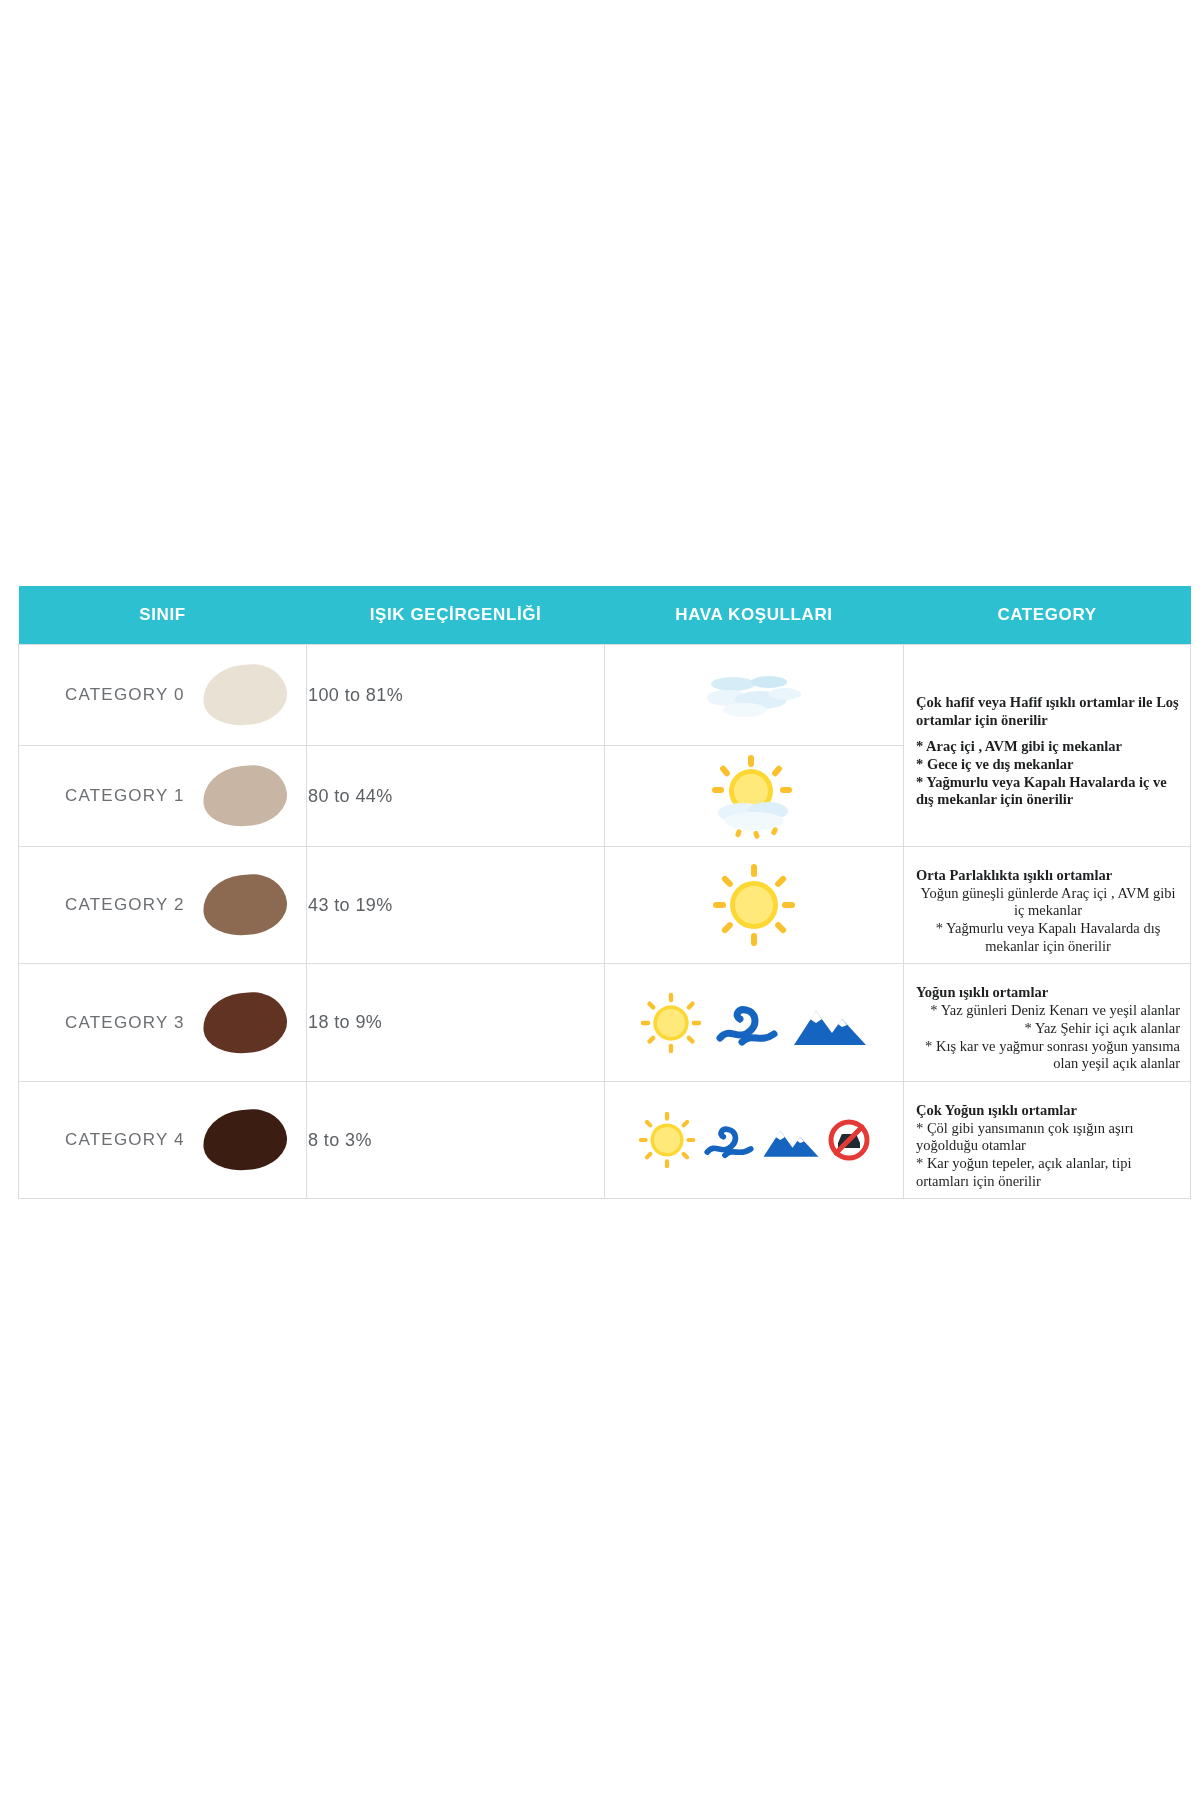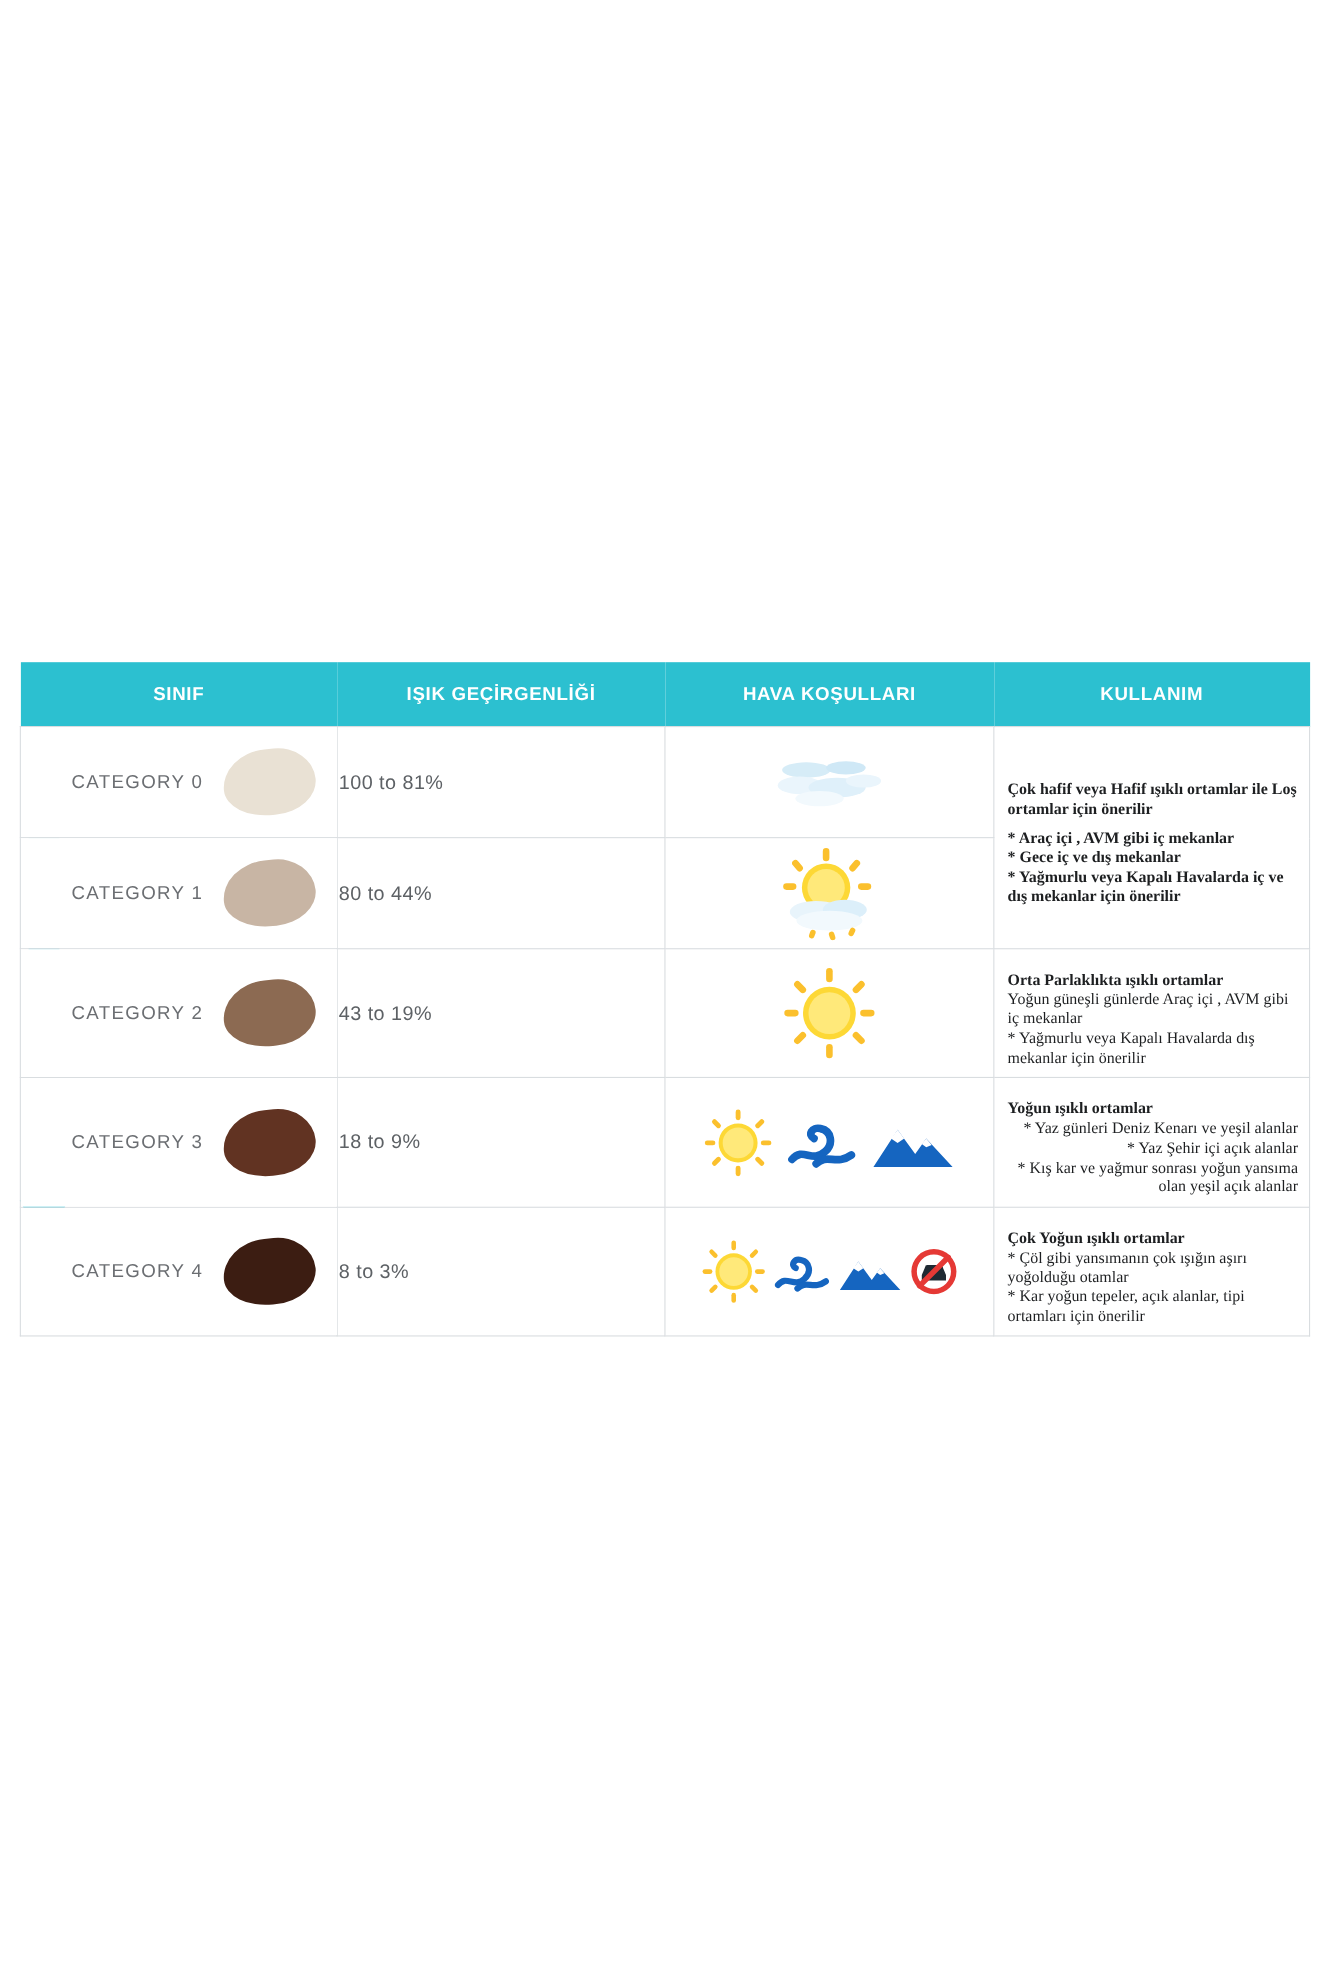--- a/index.html
+++ b/index.html
@@ -22,21 +22,21 @@
     position: absolute;
     left: 10px;
     top: 567px;
     width: 1180px;
     height: 660px;
     background: #ffffff;
   }
   .table-wrap {
     position: absolute;
     left: 8px;
-    top: 35px;
+    top: 19px;
     width: 1175px;
   }
   table.cat-table {
     border-collapse: collapse;
     table-layout: fixed;
     width: 1172px;
   }
   table.cat-table col.c-class   { width: 288px; }
   table.cat-table col.c-trans   { width: 298px; }
   table.cat-table col.c-weather { width: 299px; }
@@ -168,21 +168,21 @@
           <col class="c-class">
             <col class="c-trans">
             <col class="c-weather">
             <col class="c-usage">
         </colgroup>
         <thead>
           <tr>
             <th>SINIF</th>
             <th>IŞIK GEÇİRGENLİĞİ</th>
             <th>HAVA KOŞULLARI</th>
-            <th>KULLANIM</th>
+            <th>CATEGORY</th>
           </tr>
         </thead>
         <tbody>
 
           <tr>
             <td class="cell-class">
               <div class="class-inner">
                 <span class="class-label">CATEGORY  0</span>
                 <span class="lens" style="background:#e9e1d4;"></span>
               </div>
@@ -269,21 +269,21 @@
                       <rect x="66" y="59" width="6" height="13" rx="3" transform="rotate(135 69 65)"></rect>
                     </g>
                     <circle cx="42" cy="42" r="24" fill="#fdd835"></circle>
                     <circle cx="42" cy="42" r="19" fill="#ffe97a"></circle>
                   </svg>
                 </span>
               </div>
             </td>
             <td class="cell-usage">
               <div class="usage-title">Orta Parlaklıkta ışıklı ortamlar</div>
-              <div class="usage-body" style="white-space:pre-line;">Yoğun güneşli günlerde Araç içi , AVM gibi iç mekanlar
+              <div class="usage-body" style="white-space:pre-line;text-align:center;">Yoğun güneşli günlerde Araç içi , AVM gibi iç mekanlar
 * Yağmurlu veya Kapalı Havalarda dış mekanlar için önerilir</div>
             </td>
           </tr>
 
           <tr>
             <td class="cell-class">
               <div class="class-inner">
                 <span class="class-label">CATEGORY 3</span>
                 <span class="lens" style="background:#613322;"></span>
               </div>

